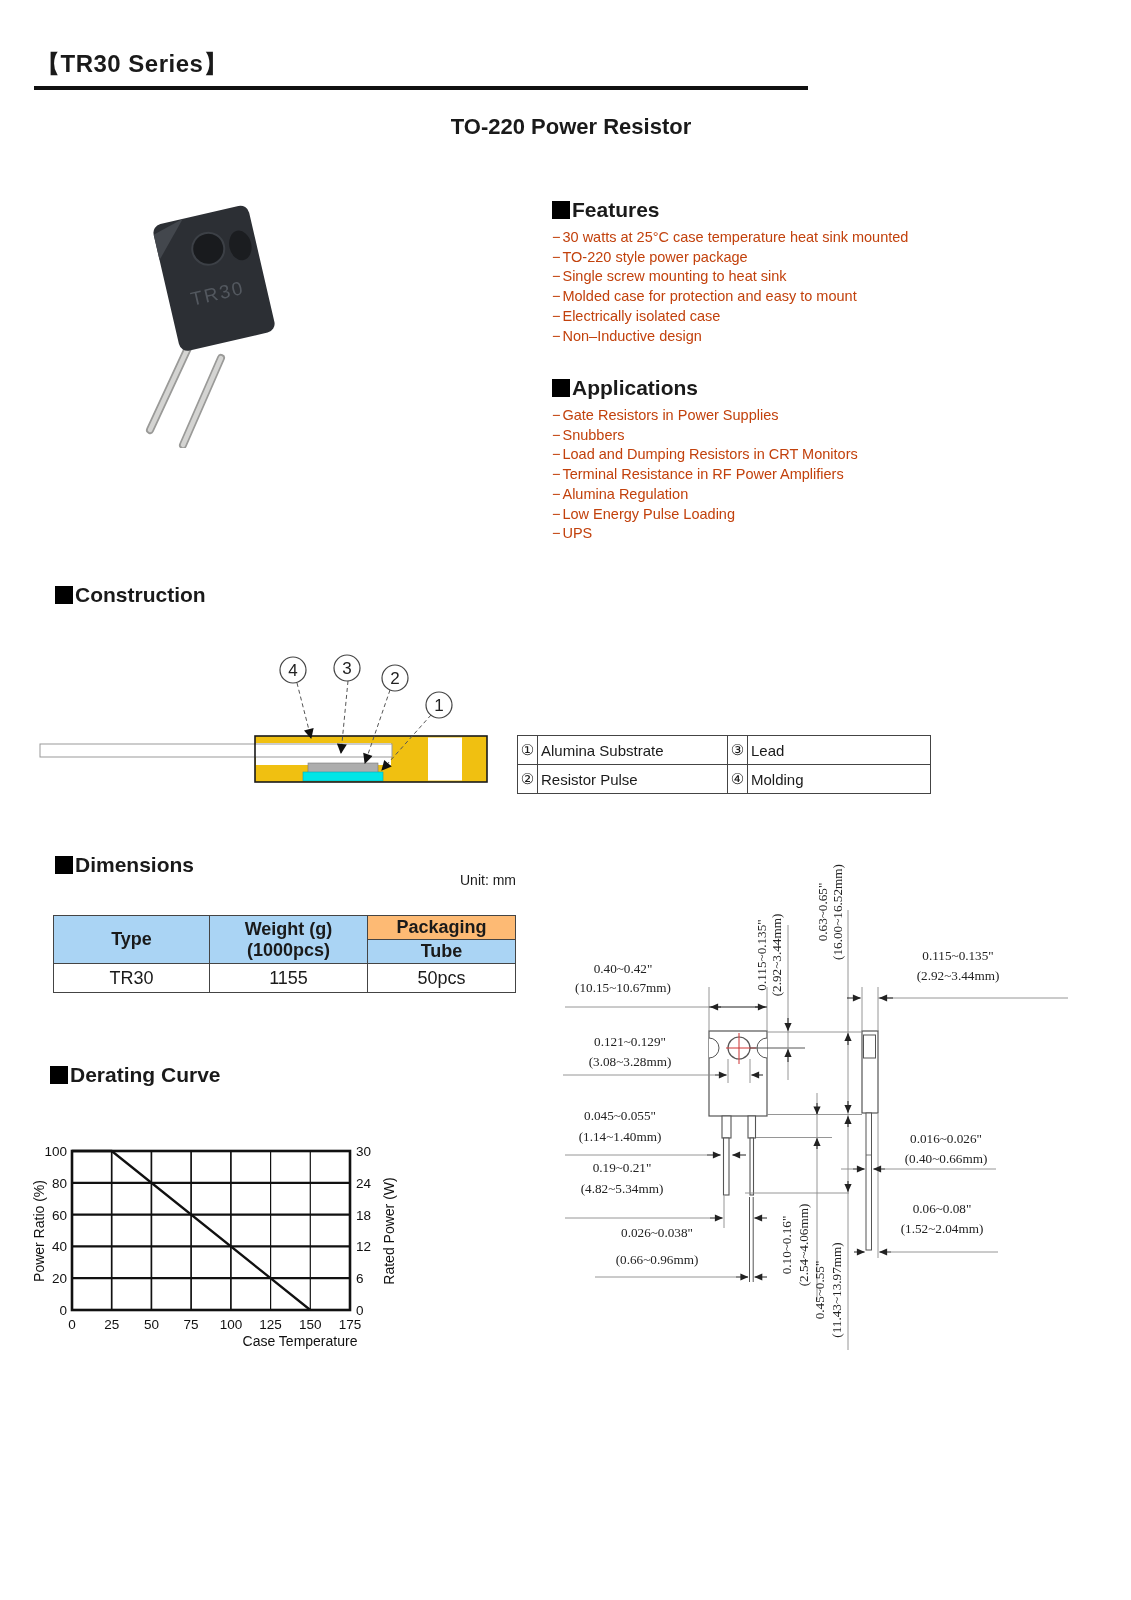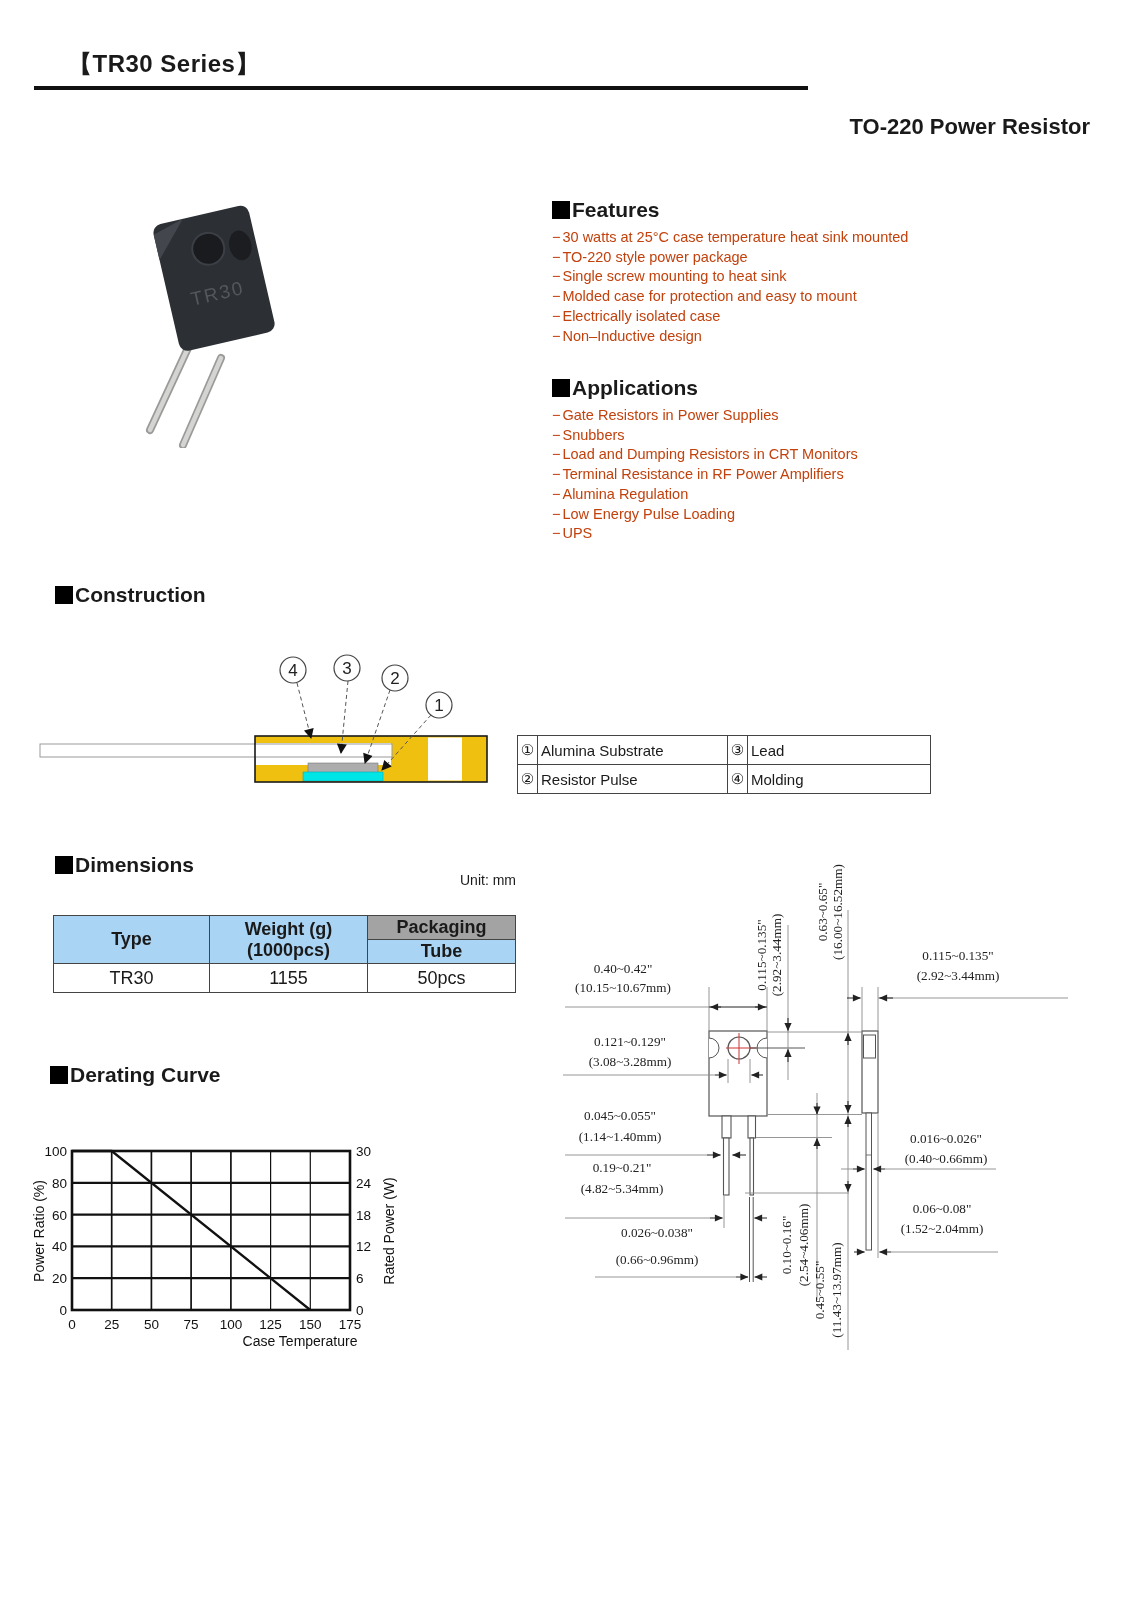--- a/index.html
+++ b/index.html
@@ -1,21 +1,21 @@
 <!DOCTYPE html>
 <html><head>
 <meta charset="utf-8">
 <style>
   html,body{margin:0;padding:0;background:#fff;}
   #page{position:relative;width:1131px;height:1600px;background:#fff;overflow:hidden;
         font-family:"Liberation Sans",sans-serif;color:#1a1a1a;}
   .abs{position:absolute;}
-  .series-title{left:36px;top:48px;font-size:24px;font-weight:bold;letter-spacing:0.5px;margin-left:32px;}
+  .series-title{left:36px;top:48px;font-size:24px;font-weight:bold;letter-spacing:0.5px;}
   .header-rule{left:34px;top:86px;width:774px;height:4px;background:#111;}
-  .main-title{left:0;top:114px;width:1090px;text-align:right;font-size:22px;font-weight:bold;}
+  .main-title{left:0;top:114px;width:1090px;text-align:center;font-size:22px;font-weight:bold;padding-left:26px;}
   .sec-head{display:flex;align-items:center;font-size:21px;font-weight:bold;}
   .sq{display:inline-block;width:18px;height:18px;background:#000;margin-right:2px;flex:0 0 auto;}
   .dashlist{list-style:none;margin:6px 0 0;padding:0;font-size:14.5px;line-height:19.7px;color:#c2410c;}
   .dashlist li::before{content:"\2212";margin-right:2px;}
   table{border-collapse:collapse;}
   .legend-table{left:517px;top:735px;width:413px;table-layout:fixed;}
   .legend-table td{border:1px solid #444;font-size:15px;height:26px;padding:1px 3px;overflow:hidden;white-space:nowrap;}
   .legend-table td.num{text-align:center;padding:1px 0;}
   .dim-table{left:53px;top:915px;width:462px;table-layout:fixed;font-size:18px;}
   .dim-table td,.dim-table th{border:1px solid #444;text-align:center;vertical-align:middle;padding:0;}
@@ -152,21 +152,21 @@
         <col style="width:158px">
         <col style="width:148px">
       </colgroup>
     <tbody>
         <tr style="height:24px">
       <th rowspan="2" style="background:#aad4f4">Type</th>
       <th rowspan="2" style="background:#aad4f4">
         <div>Weight (g)</div>
         <div>(1000pcs)</div>
       </th>
-      <th style="background:#a3a3a3">Packaging</th>
+      <th style="background:#fdba74">Packaging</th>
     </tr>
     <tr style="height:24px">
       <th style="background:#aad4f4">Tube</th>
     </tr>
     <tr style="height:29px">
       <td>TR30</td>
       <td>1155</td>
       <td>50pcs</td>
     </tr>
   </tbody>

